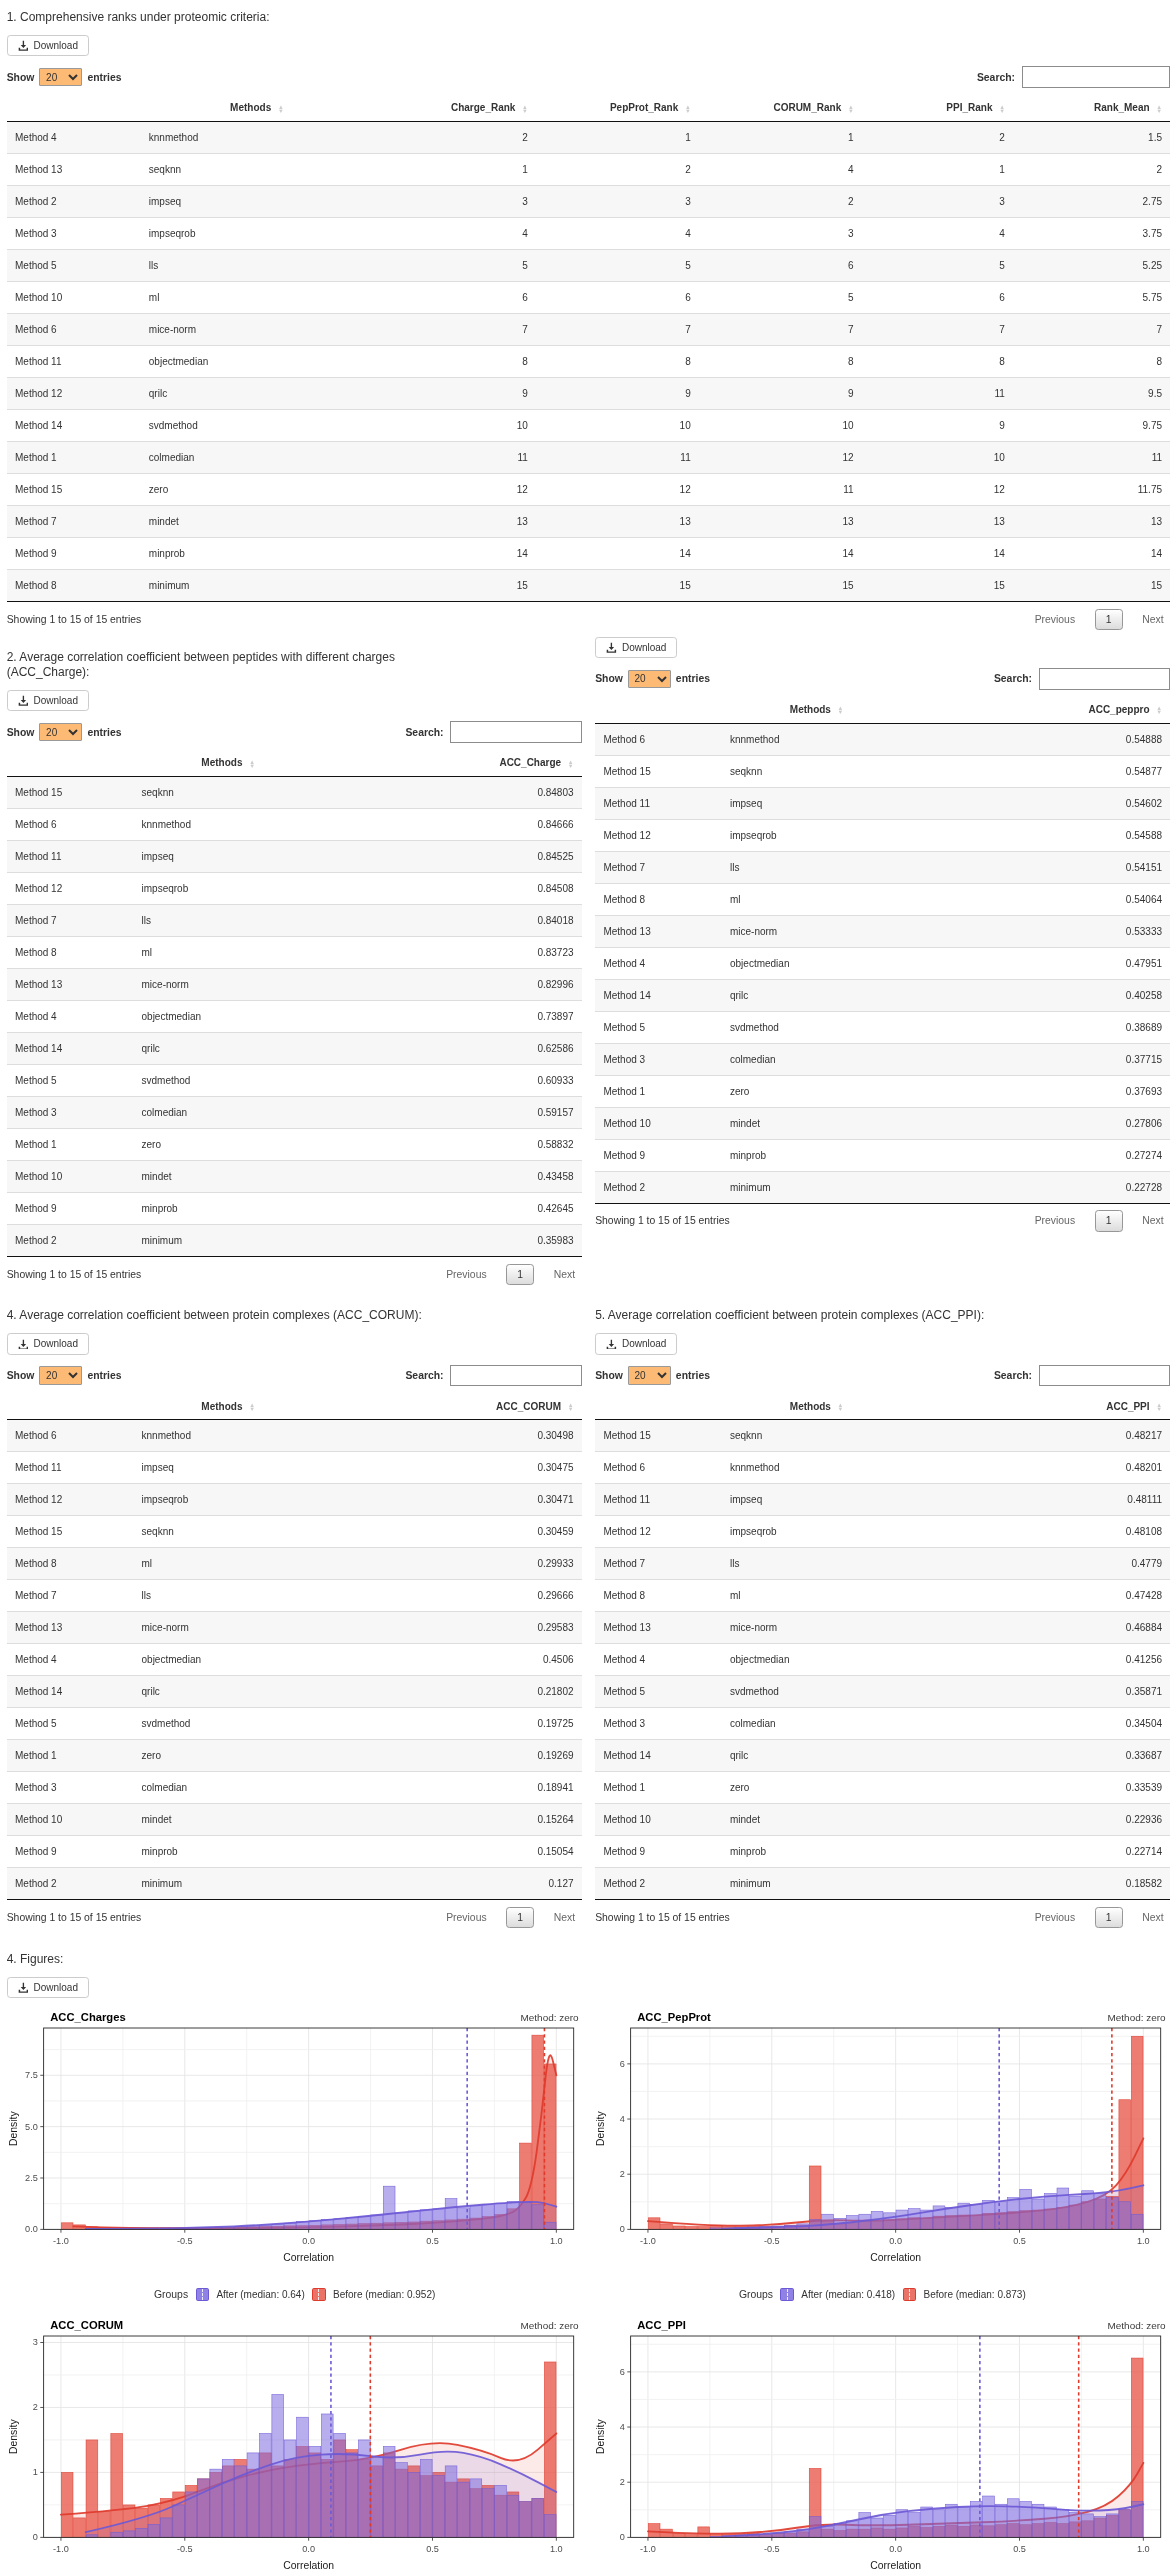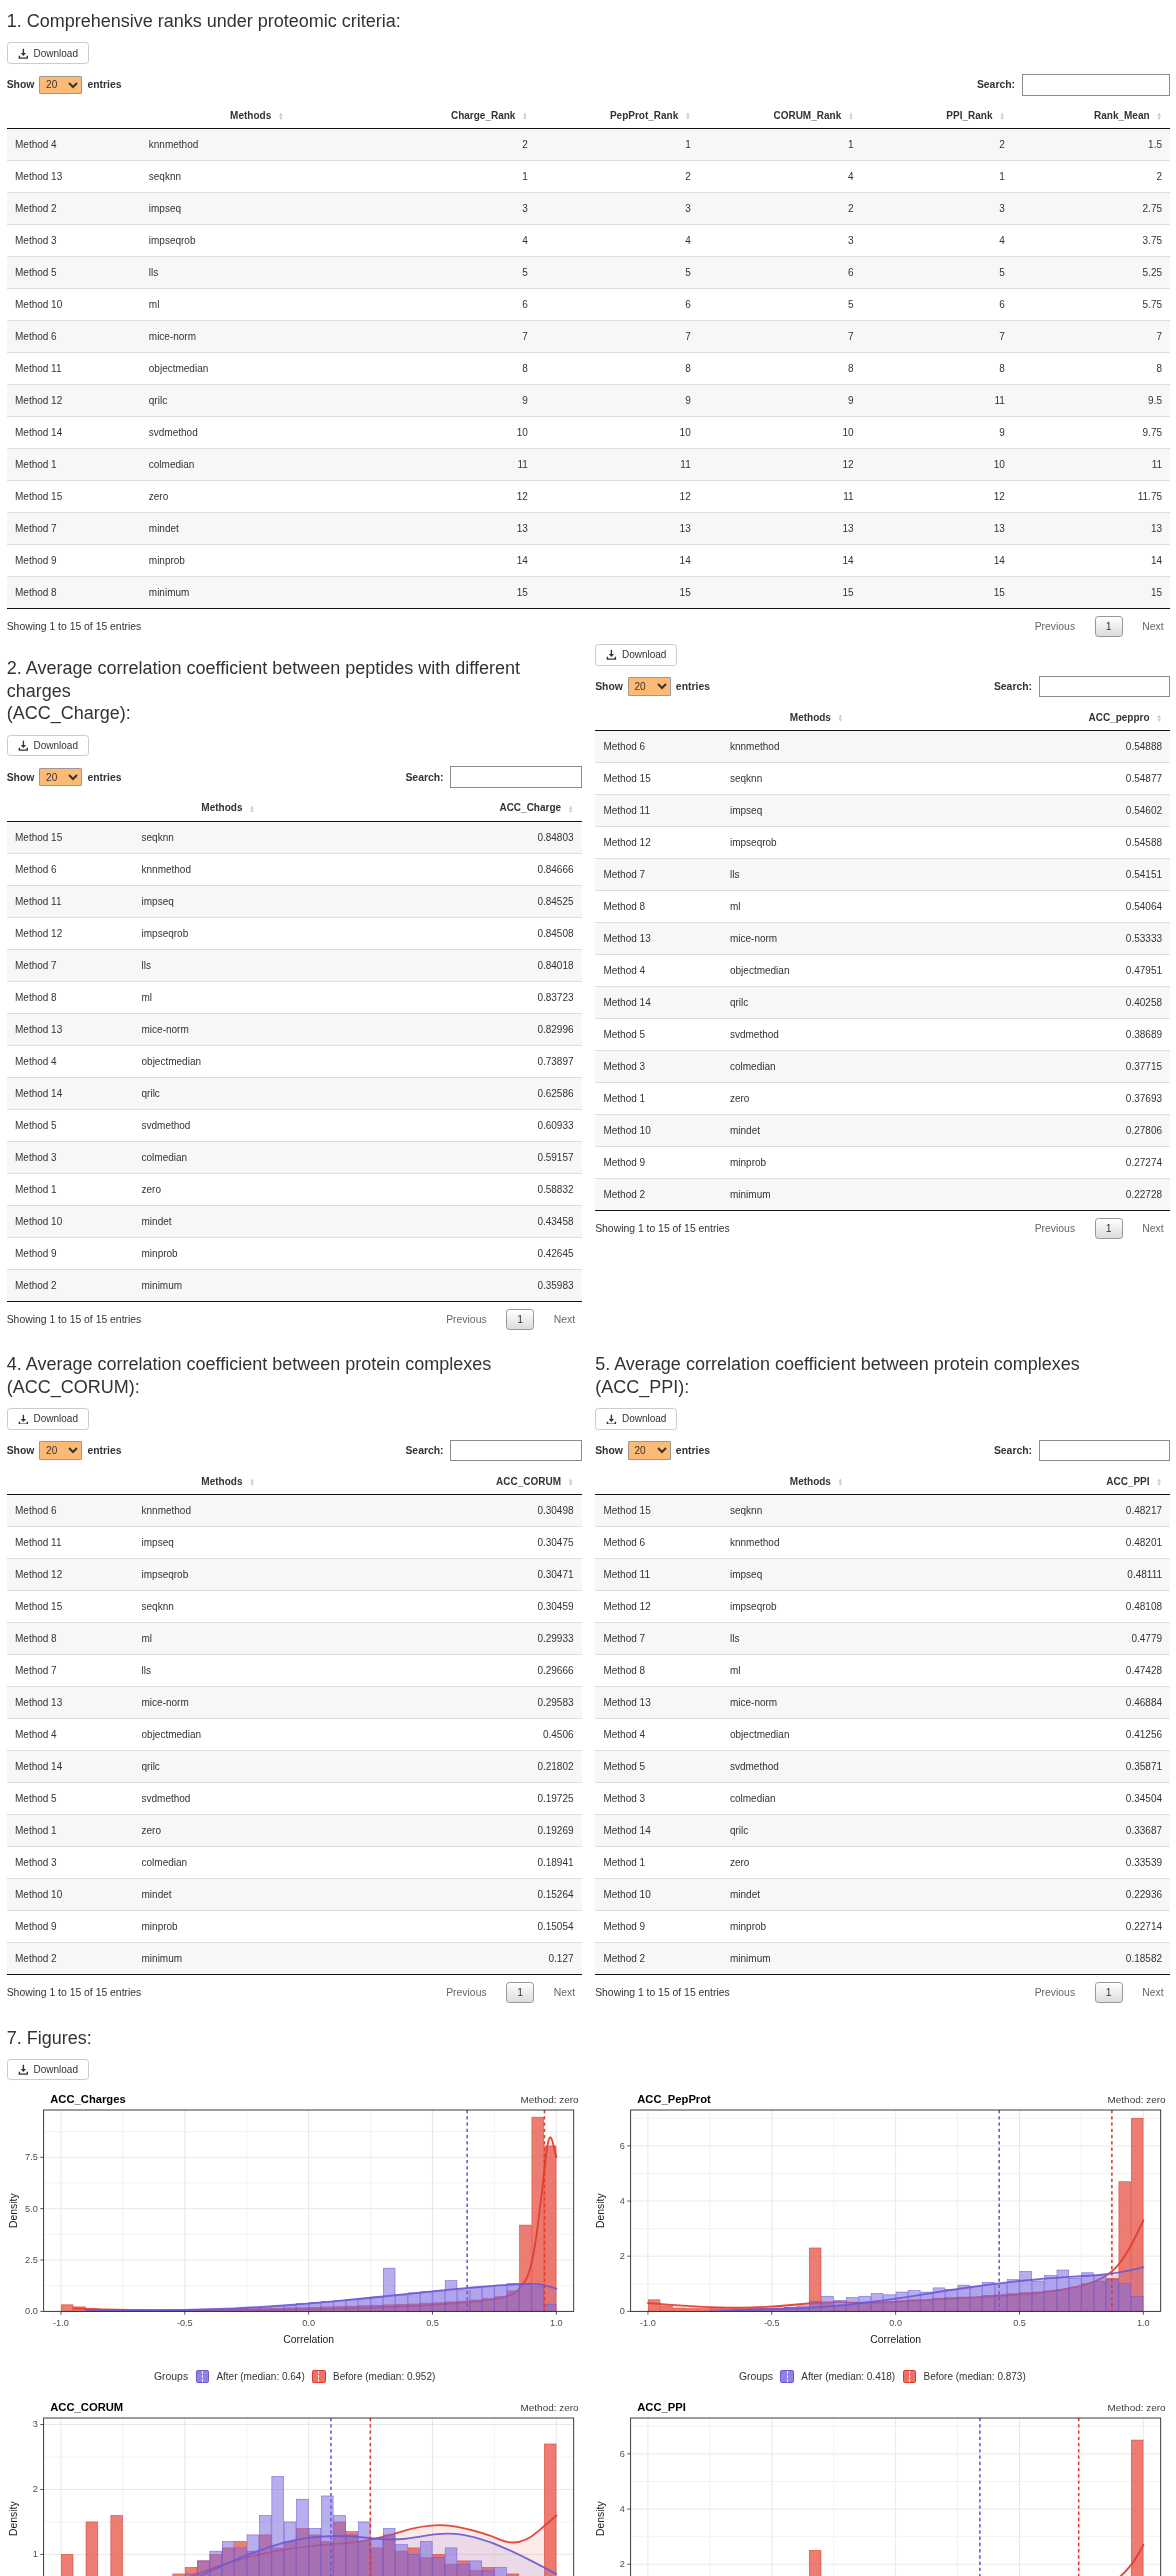--- a/index.html
+++ b/index.html
@@ -1,17 +1,17 @@
 <!DOCTYPE html>
 <html style="font-size:13.3px"><head>
 <meta charset="utf-8">
 <style>
   html,body{margin:0;padding:0;background:#fff;color:#333;font-family:"Liberation Sans",sans-serif;}
   body{width:1177px;box-sizing:border-box;padding:8.3px 6.7px 15px 6.7px;}
-  .sec-title{font-size:18px;color:#333;margin:15px 0 8.3px 0;white-space:pre-line;line-height:1.25;}
+  .sec-title{font-size:12px;color:#333;margin:15px 0 8.3px 0;white-space:pre-line;line-height:1.25;}
   .sec-title.first{margin-top:1.7px;}
   .dl-btn{display:inline-flex;align-items:center;gap:5px;background:#fff;border:0.8px solid #ccc;border-radius:3.3px;
           padding:4.2px 10px;font-size:10px;color:#333;font-family:inherit;cursor:pointer;margin:1.7px 0 6.7px 0;}
   .dl-btn svg{display:block;}
   .controls{display:flex;justify-content:space-between;align-items:center;margin:3.3px 0 6.7px 0;}
   .show-wrap{font-size:10.4px;font-weight:700;display:flex;align-items:center;gap:5px;}
   .page-select{font-size:10px;font-family:inherit;border:0.8px solid #999;border-radius:1px;padding:1.7px 1.7px;width:43px;background:#fdba74;color:#333;}
   .search-wrap{font-size:10.4px;font-weight:700;display:flex;align-items:center;gap:6.7px;}
   .search-wrap input{border:0.8px solid #8c8c8c;height:18.3px;width:140px;font-size:10px;padding:0.8px 3.3px;font-family:inherit;}
   .half .search-wrap input{width:123px;}
@@ -722,21 +722,21 @@
         <div>Showing 1 to 15 of 15 entries</div>
         <div class="pag">
           <span class="pbtn">Previous</span>
           <span class="pnum">1</span>
           <span class="pbtn">Next</span>
         </div>
       </div></div>
   </div>
 
 <div id="figures-section" class="section">
-  <div class="sec-title">7. Figures:</div>
+  <div class="sec-title">4. Figures:</div>
   <button class="dl-btn">
     <svg width="10.8" height="10.8" viewBox="0 0 16 16" fill="#333">
       <path d="M7 1h2v6.5h3L8 12 4 7.5h3z"></path>
       <path d="M1 11.5h2.2v2.5h9.6v-2.5H15v4.5H1z"></path>
     </svg>
     <span>Download</span>
   </button>
   <div class="charts-grid" id="charts-grid">
       <div class="chart-block">
         <svg width="575" height="278" viewBox="0 0 691 334">

